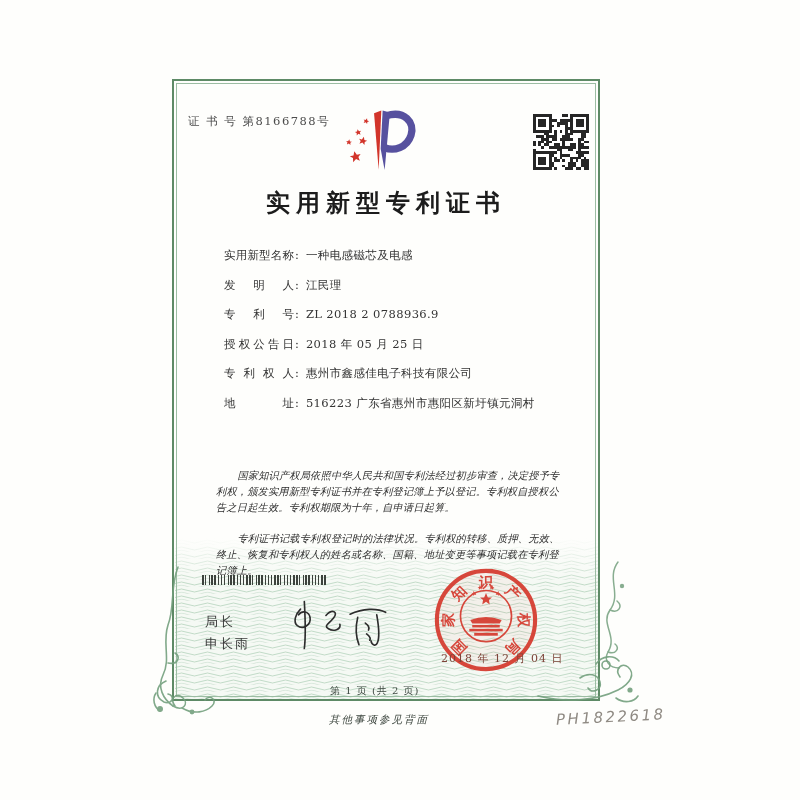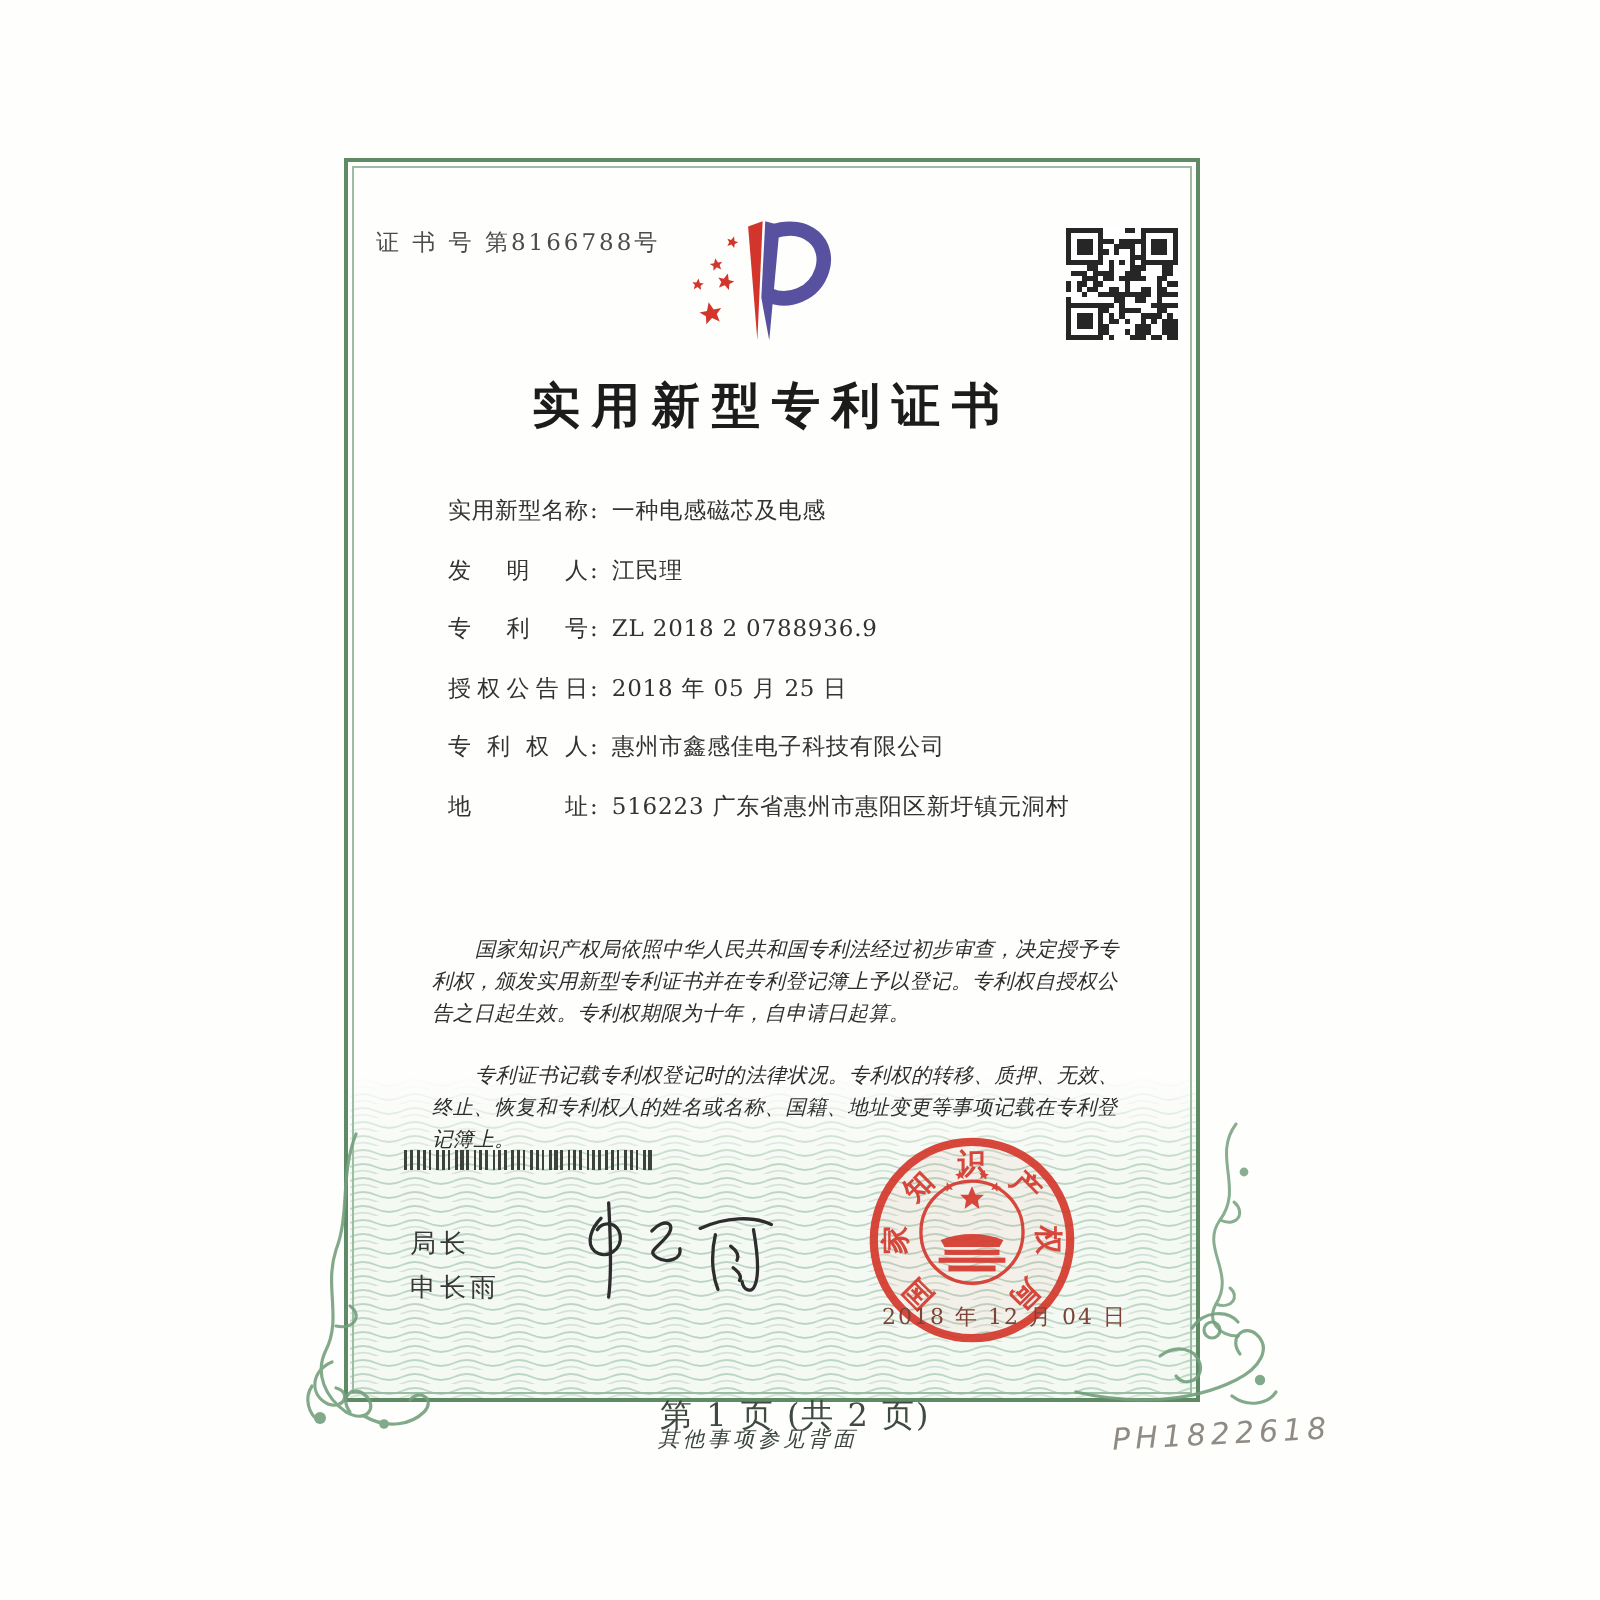--- a/index.html
+++ b/index.html
@@ -79,21 +79,21 @@
     font-family:"Liberation Sans","DejaVu Sans",sans-serif;
     font-size:13px;color:#383838;line-height:22px;letter-spacing:2px;
   }
   .signature{left:284px;top:596px;z-index:2;}
   .seal{left:431px;top:565px;z-index:3;opacity:0.93;}
   .seal-date{
     left:441px;top:651px;z-index:4;
     font-size:11px;letter-spacing:1px;color:#7d4338;white-space:nowrap;
   }
   .page-footer{
-    left:330px;top:684px;z-index:2;font-size:16px;letter-spacing:1px;color:#3f4a42;margin-top:14px;
+    left:330px;top:684px;z-index:2;font-size:10px;letter-spacing:1px;color:#3f4a42;
   }
   .back-note{
     left:329px;top:713px;font-size:10.5px;font-style:italic;
     letter-spacing:2px;color:#3c453e;
   }
   .hand-code{
     left:556px;top:708px;font-size:15px;color:#8f8a83;
     font-family:"DejaVu Sans",sans-serif;font-style:italic;letter-spacing:2.5px;
     transform:rotate(-3deg);
   }

